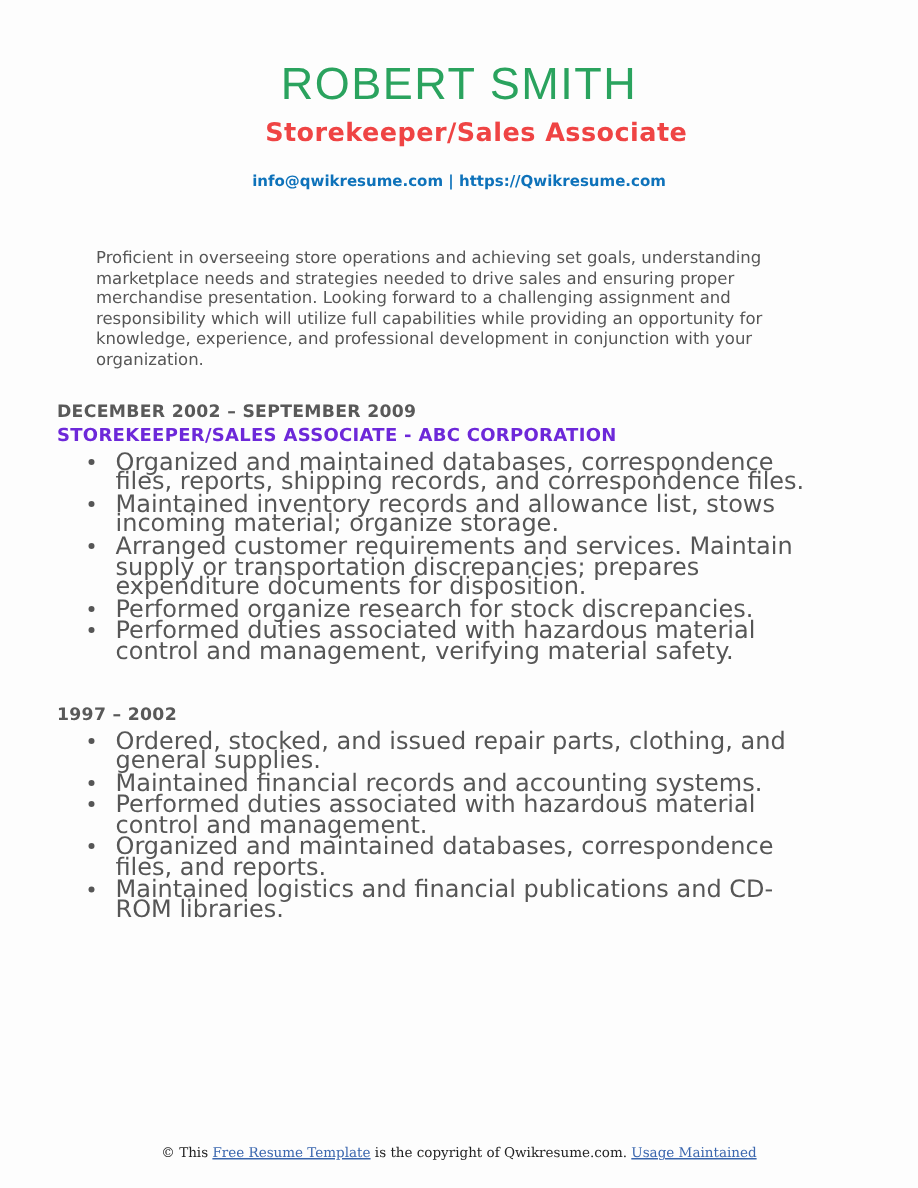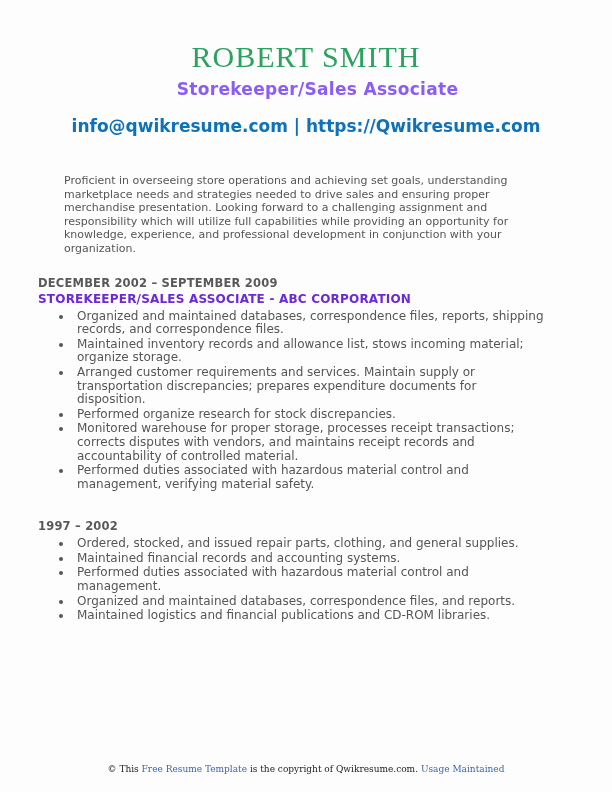--- a/index.html
+++ b/index.html
@@ -8,38 +8,38 @@
     position: relative;
     width: 612px;
     height: 792px;
     margin: 0 auto;
     background: #fdfdfd;
     font-family: "DejaVu Sans", "Liberation Sans", sans-serif;
     overflow: hidden;
   }
   .header { text-align: center; padding-top: 40px; }
   .name {
-    font-family: Liberation Serif, serif;
+    font-family: Liberation Sans, sans-serif;
     font-size: 30px;
     font-weight: 400;
     color: #2aa35e;
     letter-spacing: 1px;
     line-height: 34px;
   }
   .job-title {
     font-size: 17px;
     font-weight: bold;
-    color: #8b5cf6;
+    color: #ef4444;
     margin-top: 5px;
     letter-spacing: 0.3px;
     padding-left: 23px;
   }
   .contact {
     margin-top: 17px;
-    font-size: 17px;
+    font-size: 10px;
     font-weight: bold;
     color: #0e72ba;
   }
   .contact a { color: #0e72ba; text-decoration: none; }
   .contact .sep { color: #0e72ba; font-weight: bold; }
   .summary {
     margin: 38px 64px 0 64px;
     font-size: 11px;
     line-height: 13.6px;
     color: #565656;
@@ -62,21 +62,21 @@
     line-height: 15px;
     margin-top: 1px;
   }
   .bullets {
     list-style: none;
     margin-top: 3px;
     padding-left: 39px;
   }
   .bullets li {
     position: relative;
-    font-size: 12px;
+    font-size: 16px;
     line-height: 13.6px;
     color: #565656;
     margin-bottom: 1px;
   }
   .bullets li::before {
     content: "";
     position: absolute;
     left: -18px;
     top: 5px;
     width: 4px;
@@ -89,20 +89,21 @@
     left: 0;
     right: 0;
     bottom: 18px;
     text-align: center;
     font-family: "DejaVu Serif", "Liberation Serif", serif;
     font-size: 9px;
     color: #222222;
   }
   .footer a {
     color: #3a66ae;
+    text-decoration: underline;
     cursor: pointer;
   }
 </style>
 </head>
 <body>
 
 <div class="page">
 
   <div class="header">
     <div class="name">ROBERT SMITH</div>
@@ -116,21 +117,20 @@
 
   <div id="experience-container">
       <div class="section section-1">
         <div class="dates">DECEMBER 2002 – SEPTEMBER 2009</div>
         <div class="role">STOREKEEPER/SALES ASSOCIATE - ABC CORPORATION</div>
         <ul class="bullets">
           <li>Organized and maintained databases, correspondence files, reports, shipping records, and correspondence files.</li>
           <li>Maintained inventory records and allowance list, stows incoming material; organize storage.</li>
           <li>Arranged customer requirements and services. Maintain supply or transportation discrepancies; prepares expenditure documents for disposition.</li>
           <li>Performed organize research for stock discrepancies.</li>
-          <li>Monitored warehouse for proper storage, processes receipt transactions; corrects disputes with vendors, and maintains receipt records and accountability of controlled material.</li>
           <li>Performed duties associated with hazardous material control and management, verifying material safety.</li>
         </ul>
       </div>
       <div class="section section-2">
         <div class="dates">1997 – 2002</div>
         <ul class="bullets">
           <li>Ordered, stocked, and issued repair parts, clothing, and general supplies.</li>
           <li>Maintained financial records and accounting systems.</li>
           <li>Performed duties associated with hazardous material control and management.</li>
           <li>Organized and maintained databases, correspondence files, and reports.</li>

